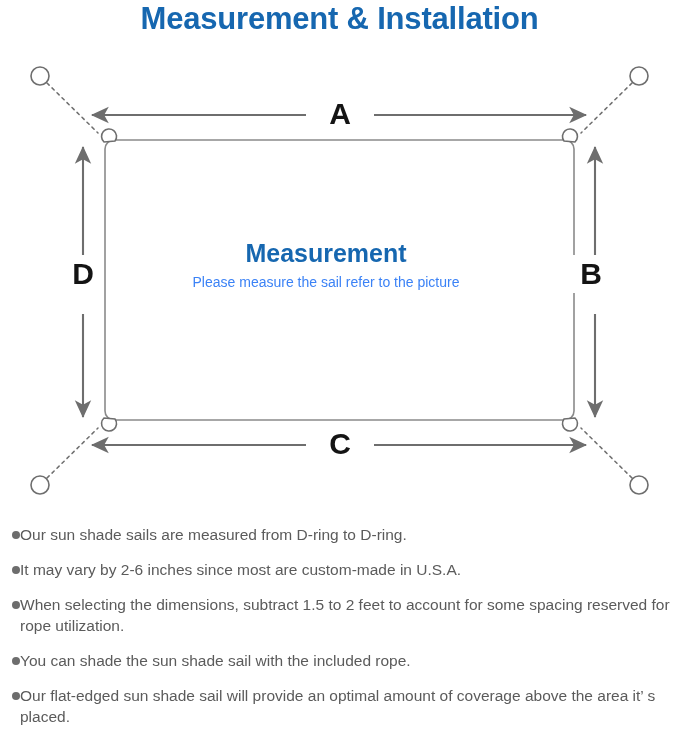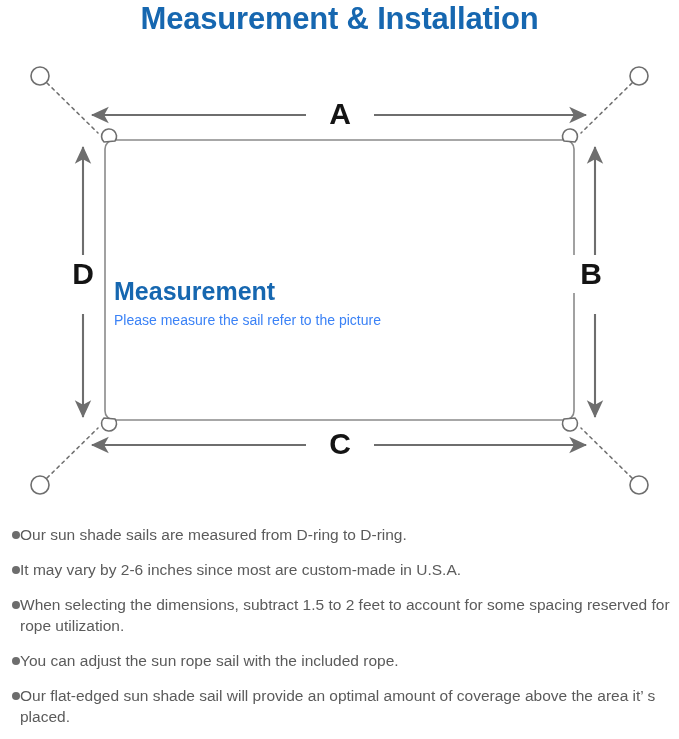--- a/index.html
+++ b/index.html
@@ -45,26 +45,25 @@
     width: 679px;
     height: 475px;
   }
   .diagram svg {
     display: block;
   }
 
   
   .sail-label {
     position: absolute;
-    left: 114px;
+    left: 91px;
     top: 196px;
     width: 470px;
-    text-align: left;
+    text-align: center;
     pointer-events: none;
-    margin-top: 38px;
   }
   .sail-label .main {
     font-size: 25px;
     font-weight: bold;
     color: #1667b0;
     line-height: 30px;
     white-space: nowrap;
   }
   .sail-label .sub {
     font-size: 14px;
@@ -199,21 +198,21 @@
     <div class="note">
       <span class="bullet"></span>
       <span class="text">It may vary by 2-6 inches since most are custom-made in U.S.A.</span>
     </div>
     <div class="note">
       <span class="bullet"></span>
       <span class="text">When selecting the dimensions, subtract 1.5 to 2 feet to account for some spacing reserved for rope utilization.</span>
     </div>
     <div class="note">
       <span class="bullet"></span>
-      <span class="text">You can adjust the sun rope sail with the included rope.</span>
+      <span class="text">You can shade the sun shade sail with the included rope.</span>
     </div>
     <div class="note">
       <span class="bullet"></span>
       <span class="text">Our flat-edged sun shade sail will provide an optimal amount of coverage above the area it’ s placed.</span>
     </div>
   </div>
 
 </div>
 
 </body></html>

